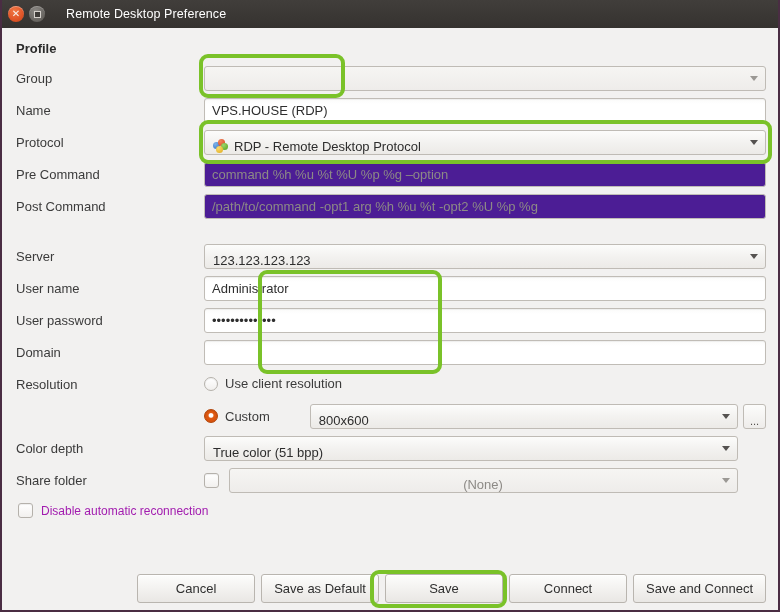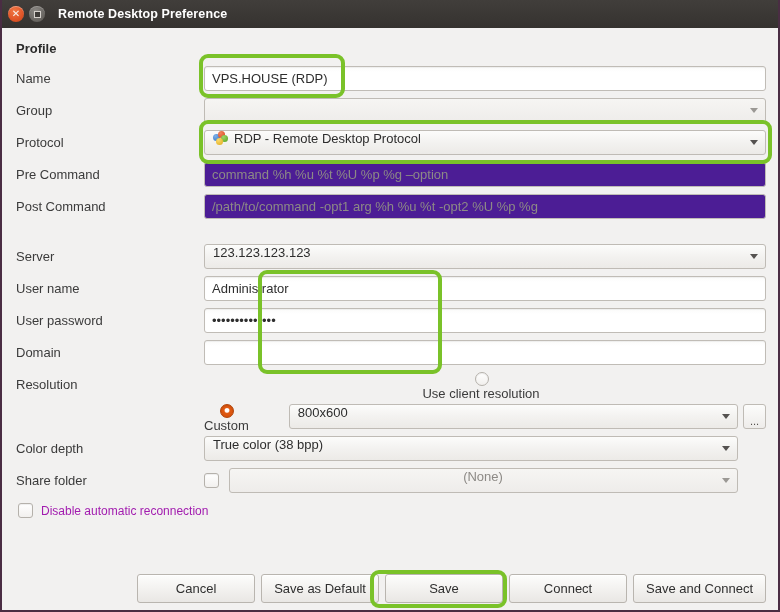--- a/index.html
+++ b/index.html
@@ -43,22 +43,22 @@
     background: radial-gradient(circle at 40% 32%, #8d8a86 0%, #6e6b67 55%, #57544f 100%);
     box-shadow: inset 0 1px 0 rgba(255,255,255,.25);
   }
   .tb-max-glyph {
     width: 7px; height: 7px; background: #3f3c39;
     border: 1px solid #d6d2cd;
   }
   .tb-title {
     color: #ffffff;
     font-size: 12.5px;
-    font-weight: bold;
-    margin-left: 8px;
+    font-weight: normal;
+    margin-left: 16px;
     letter-spacing: .1px;
   }
   
   .content {
     padding: 10px 12px 0 12px;
     position: relative;
     height: 584px;
   }
   .section-title {
     font-size: 13px; font-weight: bold; color: #2b2b2b;
@@ -92,21 +92,21 @@
   .entry.flat {
     background: #4c1d95;
   }
   .combo {
     width: 100%; height: 25px;
     border: 1px solid #bfbbb5;
     border-radius: 3px;
     background: linear-gradient(to bottom, #fcfcfb 0%, #f3f2f0 50%, #eceae7 100%);
     font-size: 13px; color: #2d2d2d;
     padding: 0 22px 0 8px;
-    display: flex; align-items: flex-start;
+    display: flex; align-items: flex-end;
     position: relative;
     white-space: nowrap; overflow: hidden;
   }
   .combo.disabled { color: #8d8a86; background: linear-gradient(to bottom,#f6f5f3,#eeecea); padding-left: 21px; }
   .arrow {
     position: absolute; right: 7px; top: 50%; margin-top: -2px;
     width: 0; height: 0;
     border-left: 4.5px solid transparent;
     border-right: 4.5px solid transparent;
     border-top: 5px solid #555250;
@@ -151,21 +151,21 @@
     padding-bottom: 6px;
   }
   .tab.inactive + .tab.inactive::before,
   .tab.active + .tab.inactive::before {
     content: ""; position: absolute; left: 0; top: 4px; bottom: 5px;
     width: 1px; background: #cdc9c3;
   }
   .tabpage { padding: 12px 0 0 0; }
 
   
-  .radio-row { display: flex; align-items: center; height: 24px; flex-direction: column; }
+  .radio-row { display: flex; align-items: center; height: 24px; }
   .radio {
     width: 14px; height: 14px; border-radius: 50%;
     border: 1px solid #b5b1ab;
     background: linear-gradient(to bottom,#ffffff,#f1efed);
     margin-right: 7px; flex: none;
     display: flex; align-items: center; justify-content: center;
     box-shadow: inset 0 1px 1px rgba(0,0,0,.07);
   }
   .radio.sel {
     background: radial-gradient(circle at 50% 45%, #ffffff 0%, #ffffff 20%, #e05a12 33%, #cf4b08 100%);
@@ -234,33 +234,33 @@
       <div class="tb-max-glyph"></div>
     </div>
     <div class="tb-title">Remote Desktop Preference</div>
   </div>
 
   <div class="content">
 
     <div class="section-title">Profile</div>
 
     <div class="row">
-      <div class="label">Name</div>
-      <div class="field">
-        <div class="entry">VPS.HOUSE (RDP)</div>
-      </div>
-    </div>
-
-    <div class="row">
       <div class="label">Group</div>
       <div class="field">
         <div class="combo disabled">
           <span></span>
           <span class="arrow"></span>
         </div>
+      </div>
+    </div>
+
+    <div class="row">
+      <div class="label">Name</div>
+      <div class="field">
+        <div class="entry">VPS.HOUSE (RDP)</div>
       </div>
     </div>
 
     <div class="row">
       <div class="label">Protocol</div>
       <div class="field">
         <div class="combo">
           <span class="remmina-icon">
             <i class="rc-b"></i>
               <i class="rc-r"></i>
@@ -346,21 +346,21 @@
               </div>
             </div>
             <div class="dots-btn">...</div>
           </div>
         </div>
 
         <div class="row">
           <div class="label">Color depth</div>
           <div class="field" style="margin-right:28px;">
             <div class="combo">
-              <span>True color (38 bpp)</span>
+              <span>True color (51 bpp)</span>
               <span class="arrow"></span>
             </div>
           </div>
         </div>
 
         <div class="row">
           <div class="label">Share folder</div>
           <div class="field" style="display:flex;align-items:center;margin-right:28px;">
             <span class="checkbox" style="margin-right:10px;"></span>
             <div style="flex:1;position:relative;height:25px;">

